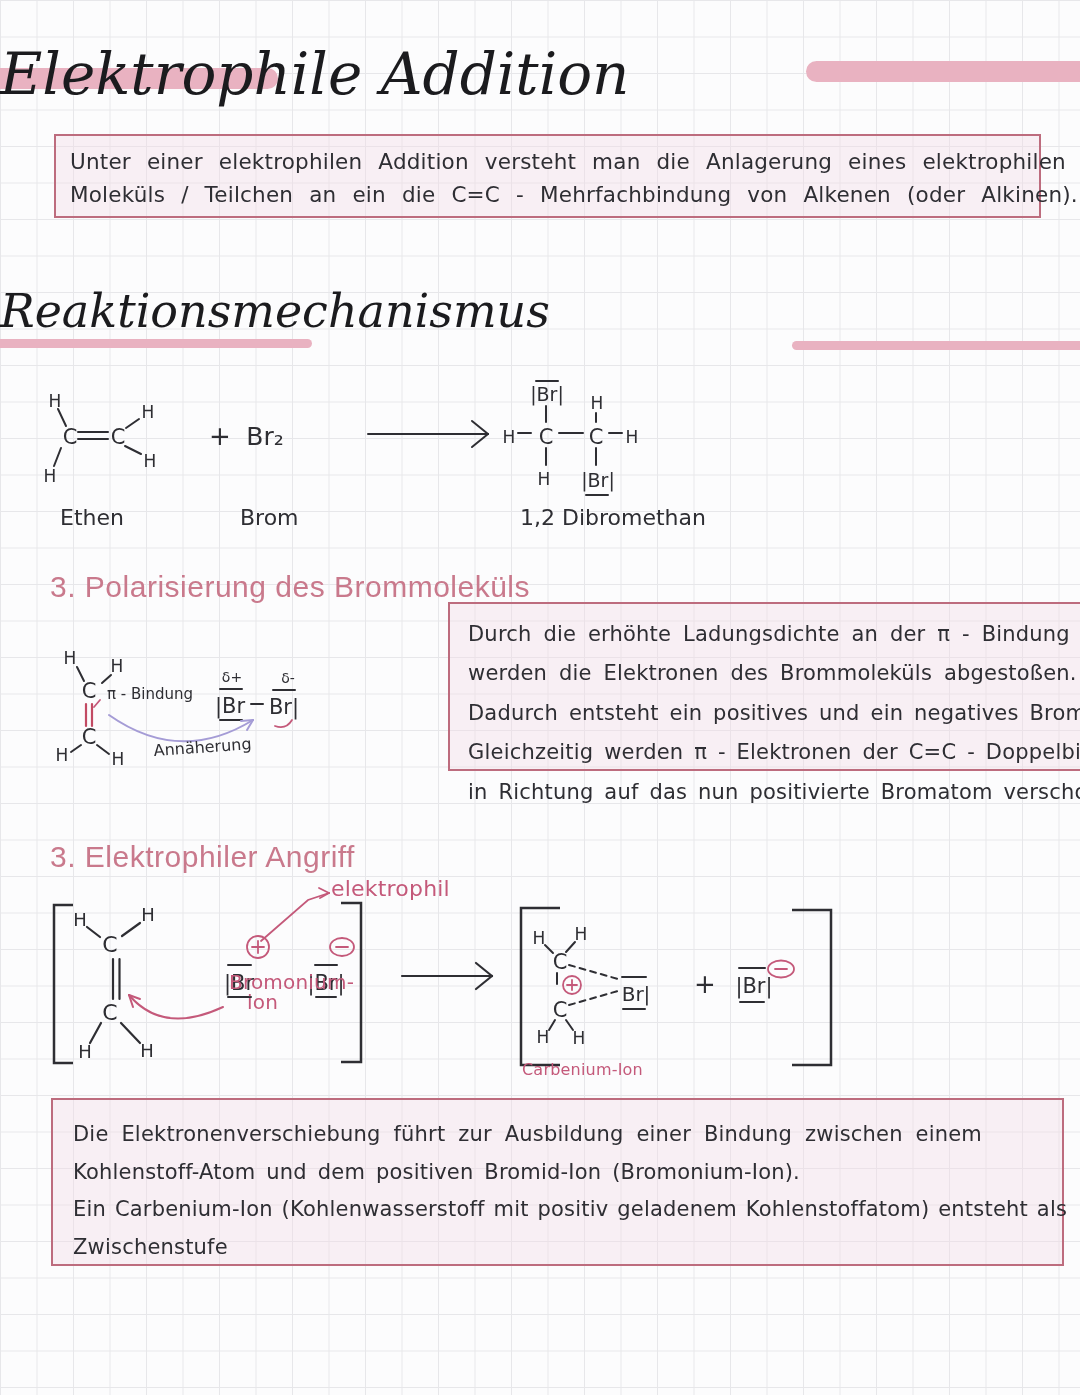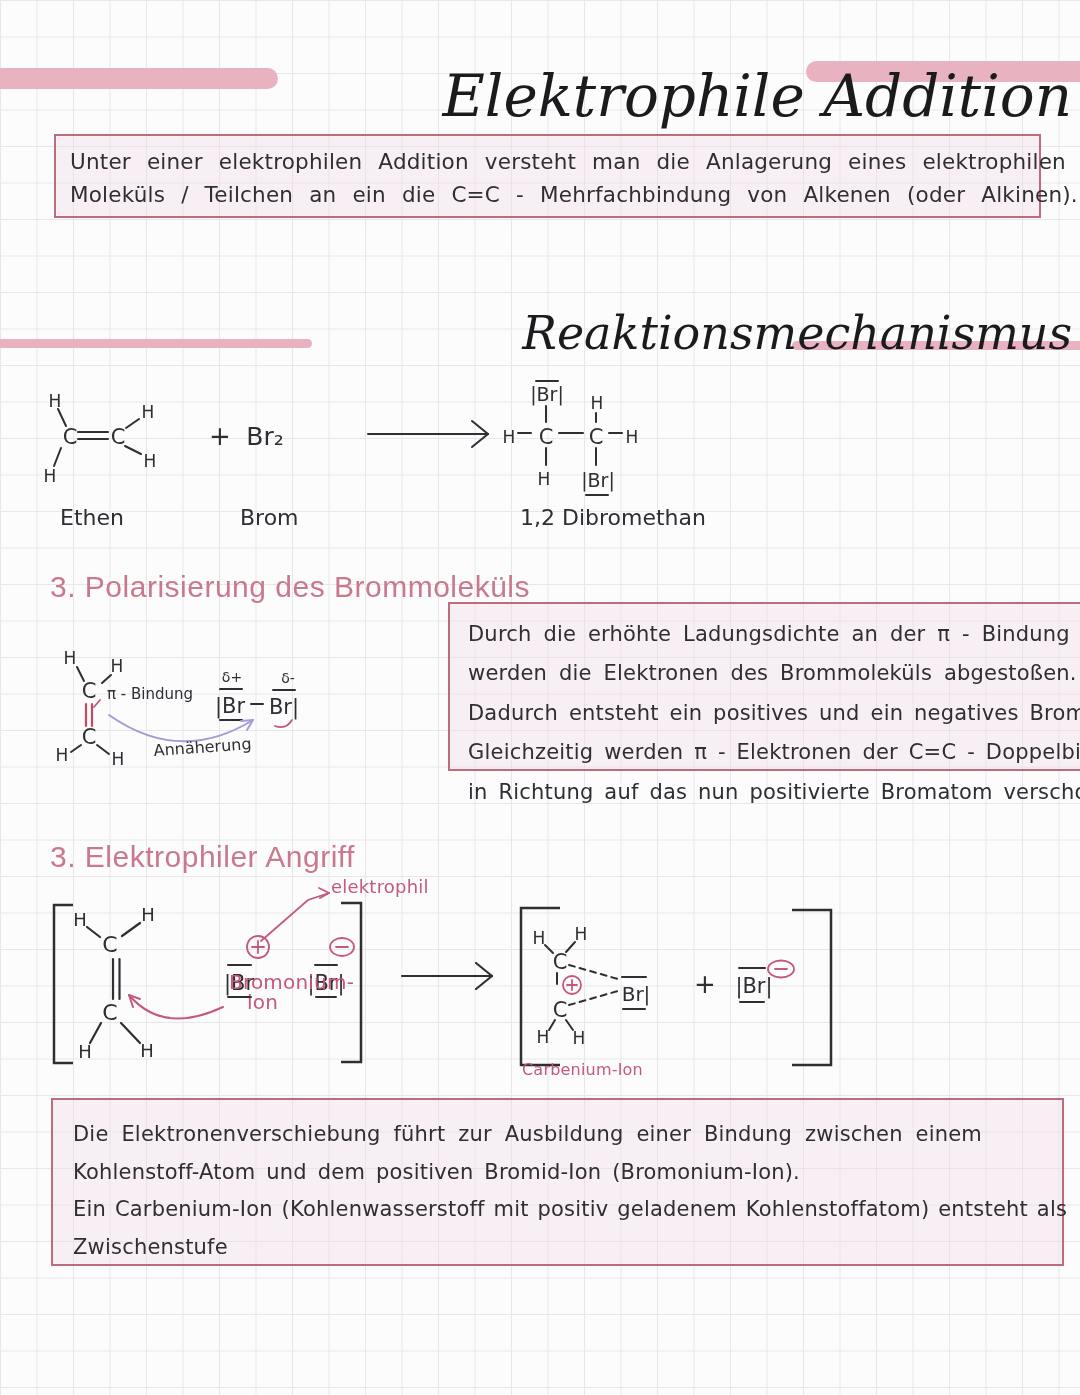--- a/index.html
+++ b/index.html
@@ -6,23 +6,23 @@
   .page{
     position:relative;width:1080px;height:1395px;overflow:hidden;
     background-color:#fcfcfd;
     background-image:
       linear-gradient(to right,#e7e7ea 1px,transparent 1px),
       linear-gradient(to bottom,#e7e7ea 1px,transparent 1px);
     background-size:36.5px 36.5px;
     font-family:"DejaVu Sans",sans-serif;color:#2e2e33;
   }
   .script-title{
-    position:absolute;left:0;right:8px;text-align:right;
+    position:absolute;left:0;right:0;text-align:left;
     font-family:"DejaVu Serif",serif;font-style:italic;font-weight:500;
-    color:#1b1b1e;white-space:nowrap;margin-top:22px;
+    color:#1b1b1e;white-space:nowrap;
   }
   .hl-bar{position:absolute;background:#e9b2c1;border-radius:14px;}
   .pink-box{
     position:absolute;border:2.5px solid #bd6c7e;background:rgba(243,219,228,0.38);
     box-sizing:border-box;
     margin-left:16px;
   }
   .hand{font-family:"DejaVu Sans",sans-serif;color:#2e2e33;letter-spacing:.2px;}
   .section-heading{
     position:absolute;font-family:"Liberation Sans",sans-serif;
@@ -141,21 +141,21 @@
 
   <div class="pink-box" style="left:432px;top:602px;width:635px;height:169px;padding:11px 0 0 18px;">
     <div class="hand boxline" style="font-size:21px;line-height:39.4px;word-spacing:5px;">Durch die erhöhte Ladungsdichte an der π - Bindung</div>
     <div class="hand boxline" style="font-size:21px;line-height:39.4px;word-spacing:5px;">werden die Elektronen des Brommoleküls abgestoßen.</div>
     <div class="hand boxline" style="font-size:21px;line-height:39.4px;word-spacing:4px;">Dadurch entsteht ein positives und ein negatives Bromatom</div>
     <div class="hand boxline" style="font-size:21px;line-height:39.4px;word-spacing:4px;">Gleichzeitig werden π - Elektronen der C=C - Doppelbindung</div>
     <div class="hand boxline" style="font-size:21px;line-height:39.4px;word-spacing:4px;">in Richtung auf das nun positivierte Bromatom verschoben.</div>
   </div>
 
   <div class="section-heading" style="left:50px;top:840px;">3. Elektrophiler Angriff</div>
-  <div class="pink-note hand" style="left:331px;top:876px;font-size:18px;color:#c4597a;">elektrophil</div>
+  <div class="pink-note hand" style="left:331px;top:876px;font-size:22px;color:#c4597a;">elektrophil</div>
 
   <svg class="diagram" style="left:45px;top:885px;" width="335" height="205" viewBox="0 0 335 205">
     <path d="M 28,20 L 9,20 L 9,178 L 28,178" stroke="#2e2e33" stroke-width="2.5" fill="none"></path>
     <path d="M 296,18 L 316,18 L 316,177 L 296,177" stroke="#2e2e33" stroke-width="2.5" fill="none"></path>
     <g stroke="#2e2e33" stroke-width="2.2" stroke-linecap="round" fill="none">
       <line x1="42" y1="42" x2="55" y2="52"></line>
       <line x1="95" y1="38" x2="77" y2="51"></line>
       <line x1="56" y1="138" x2="45" y2="158"></line>
       <line x1="76" y1="138" x2="95" y2="158"></line>
       <line x1="68" y1="74" x2="68" y2="114"></line>

